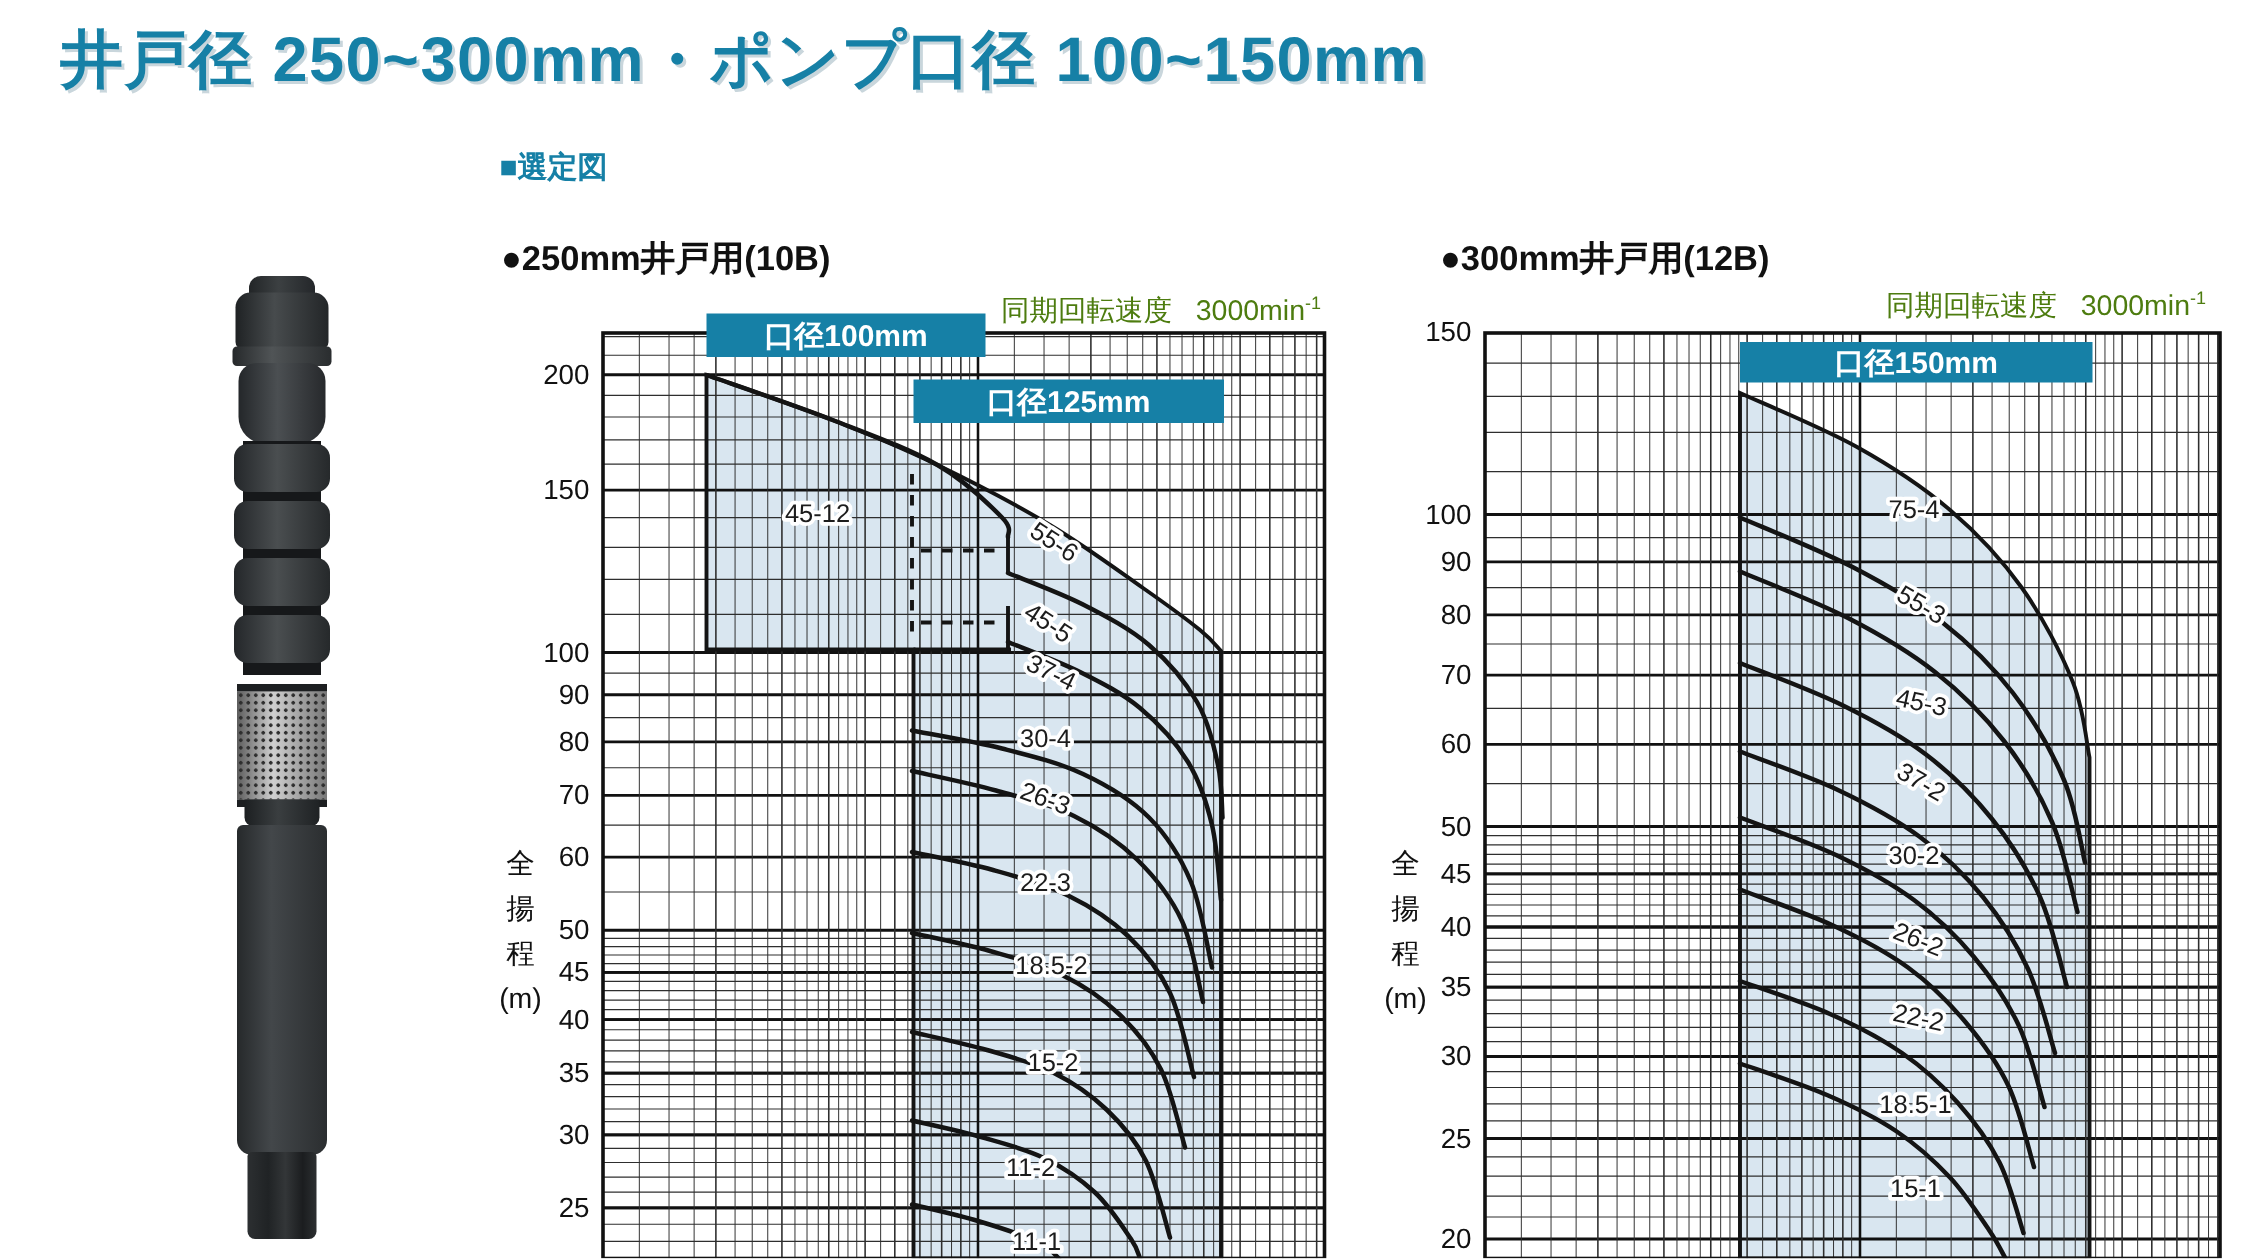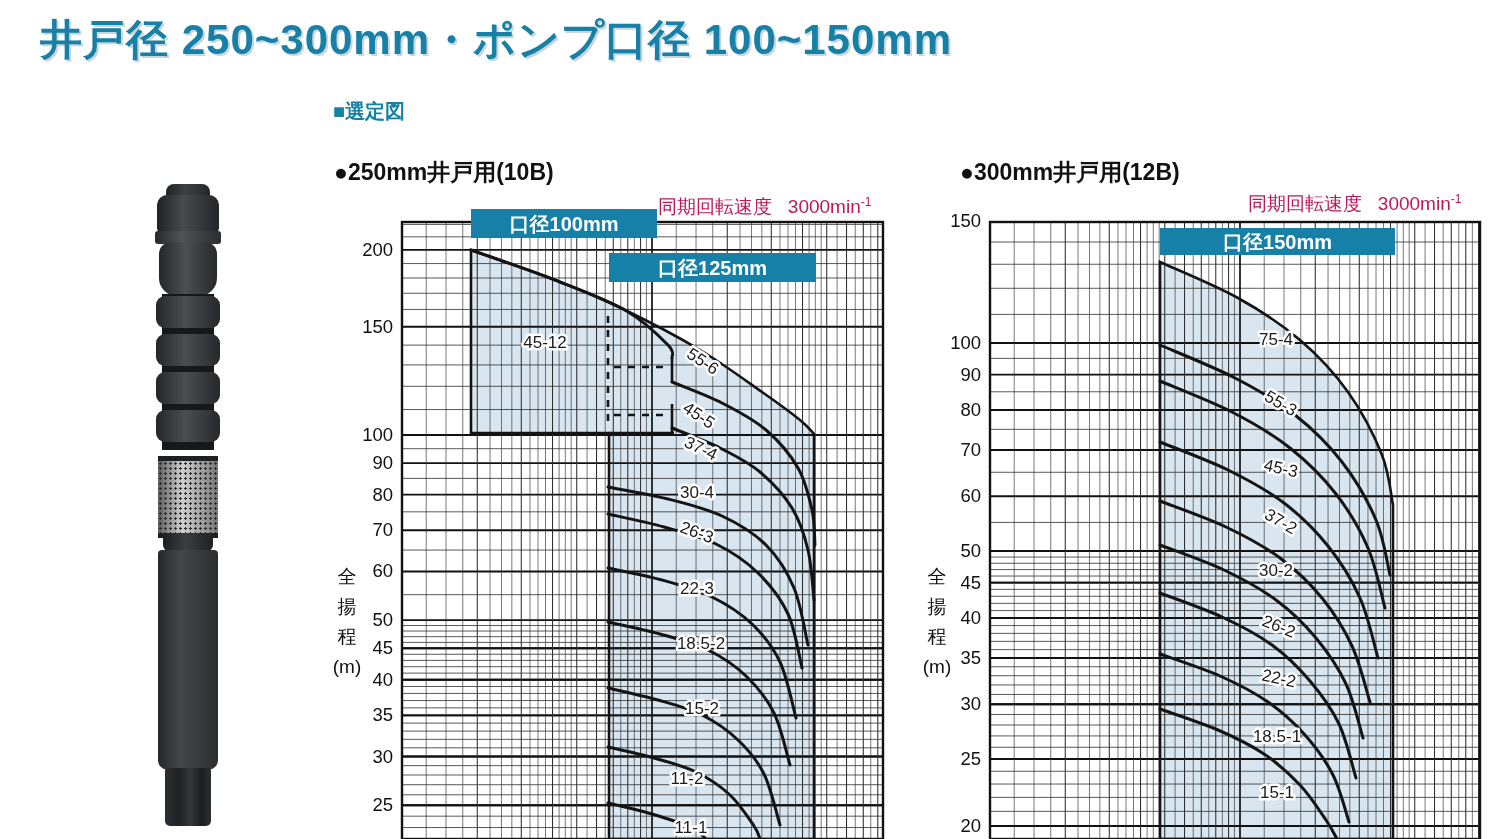--- a/index.html
+++ b/index.html
@@ -4,21 +4,21 @@
 <style>
   html,body{margin:0;padding:0;background:#fff;}
   #page{position:relative;width:1510px;height:839px;background:#fff;overflow:hidden;
         font-family:"Liberation Sans","DejaVu Sans",sans-serif;}
   .title{position:absolute;left:40px;top:12px;font-size:42px;font-weight:bold;
          color:#1680a6;letter-spacing:1px;text-shadow:2px 2px 0 #c9d6dc;white-space:nowrap;}
   .section-heading{position:absolute;left:333px;top:98px;font-size:20px;font-weight:bold;color:#1680a6;}
   .chart-heading{position:absolute;top:157px;font-size:23px;font-weight:bold;color:#111;white-space:nowrap;}
   .chart-heading.left{left:334px;}
   .chart-heading.right{left:926px;margin-left:34px;}
-  .speed{position:absolute;top:194px;width:232px;text-align:left;font-size:19px;color:#be185d;white-space:nowrap;}
+  .speed{position:absolute;top:194px;width:232px;text-align:center;font-size:19px;color:#4d7c0f;white-space:nowrap;}
   .speed.left{left:658px;}
   .speed.right{left:1248px;top:191px;}
   .speed sup{font-size:12px;}
   .ylabel{position:absolute;width:34px;text-align:center;font-size:19px;color:#111;line-height:30px;}
   .ylabel.left{left:330px;top:562px;}
   .ylabel.right{left:920px;top:562px;}
   svg.chartlayer{position:absolute;left:0;top:0;}
   
   #pump{position:absolute;left:150px;top:184px;width:76px;height:646px;}
   #pump div{position:absolute;}

